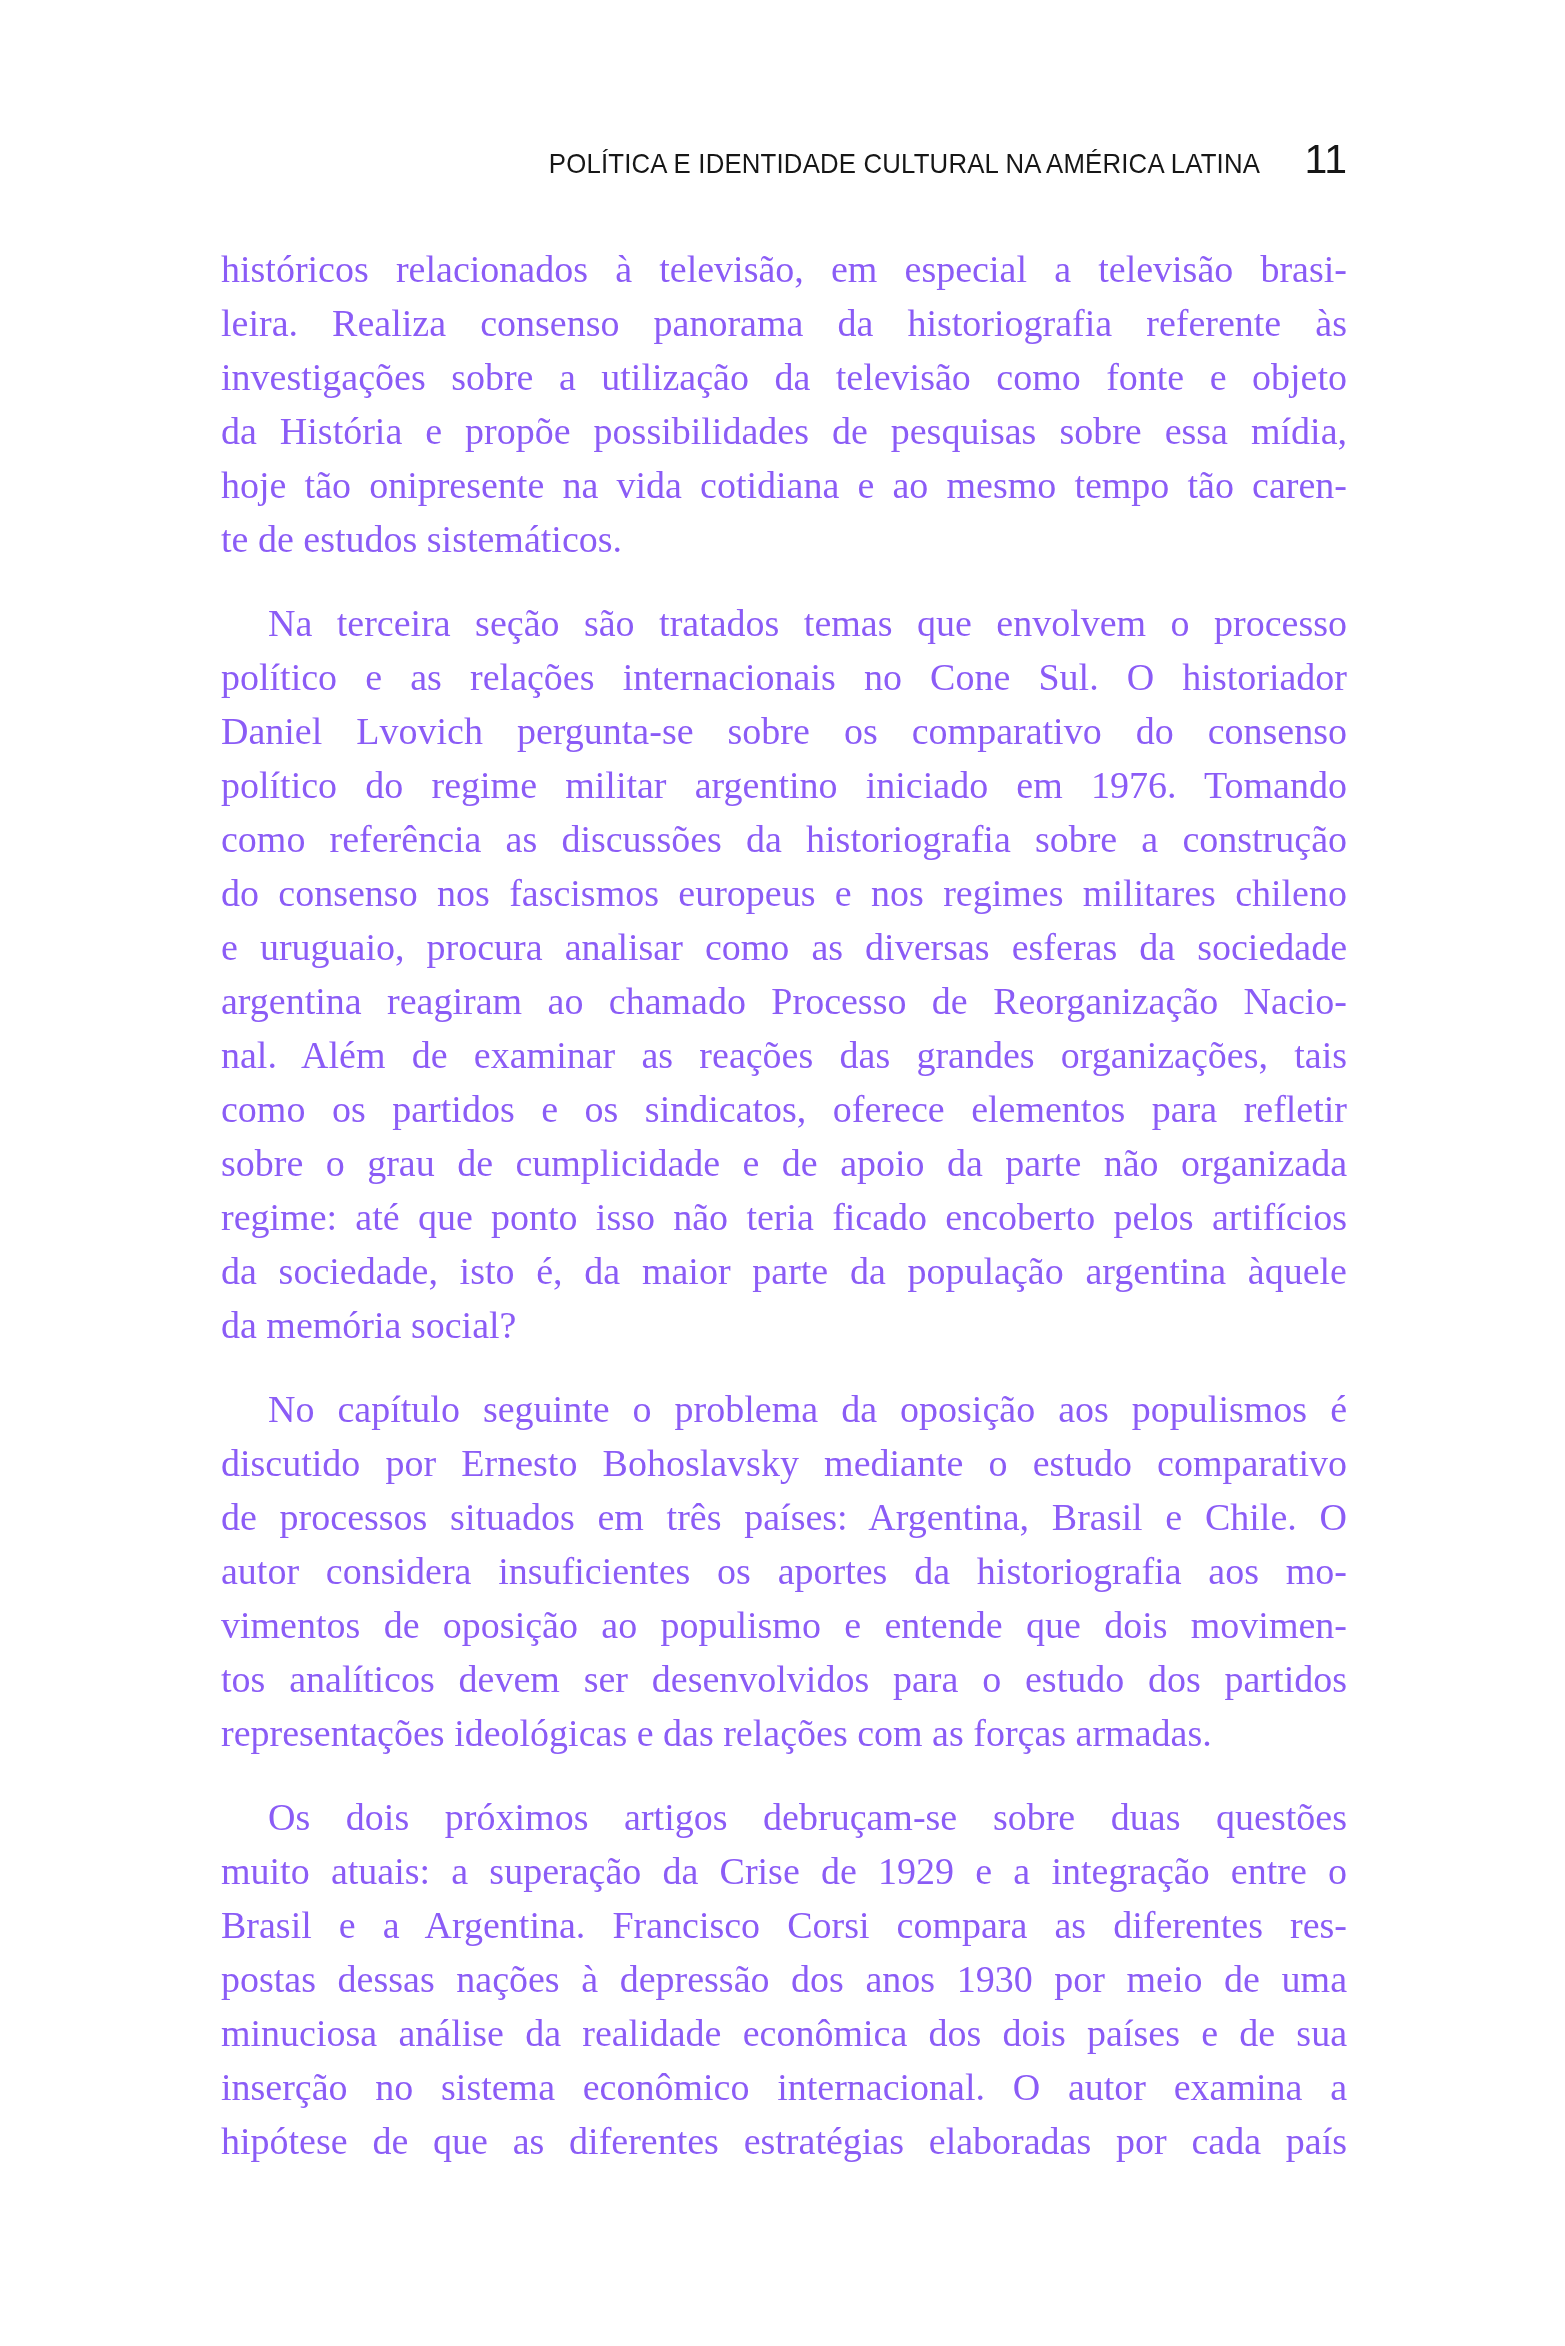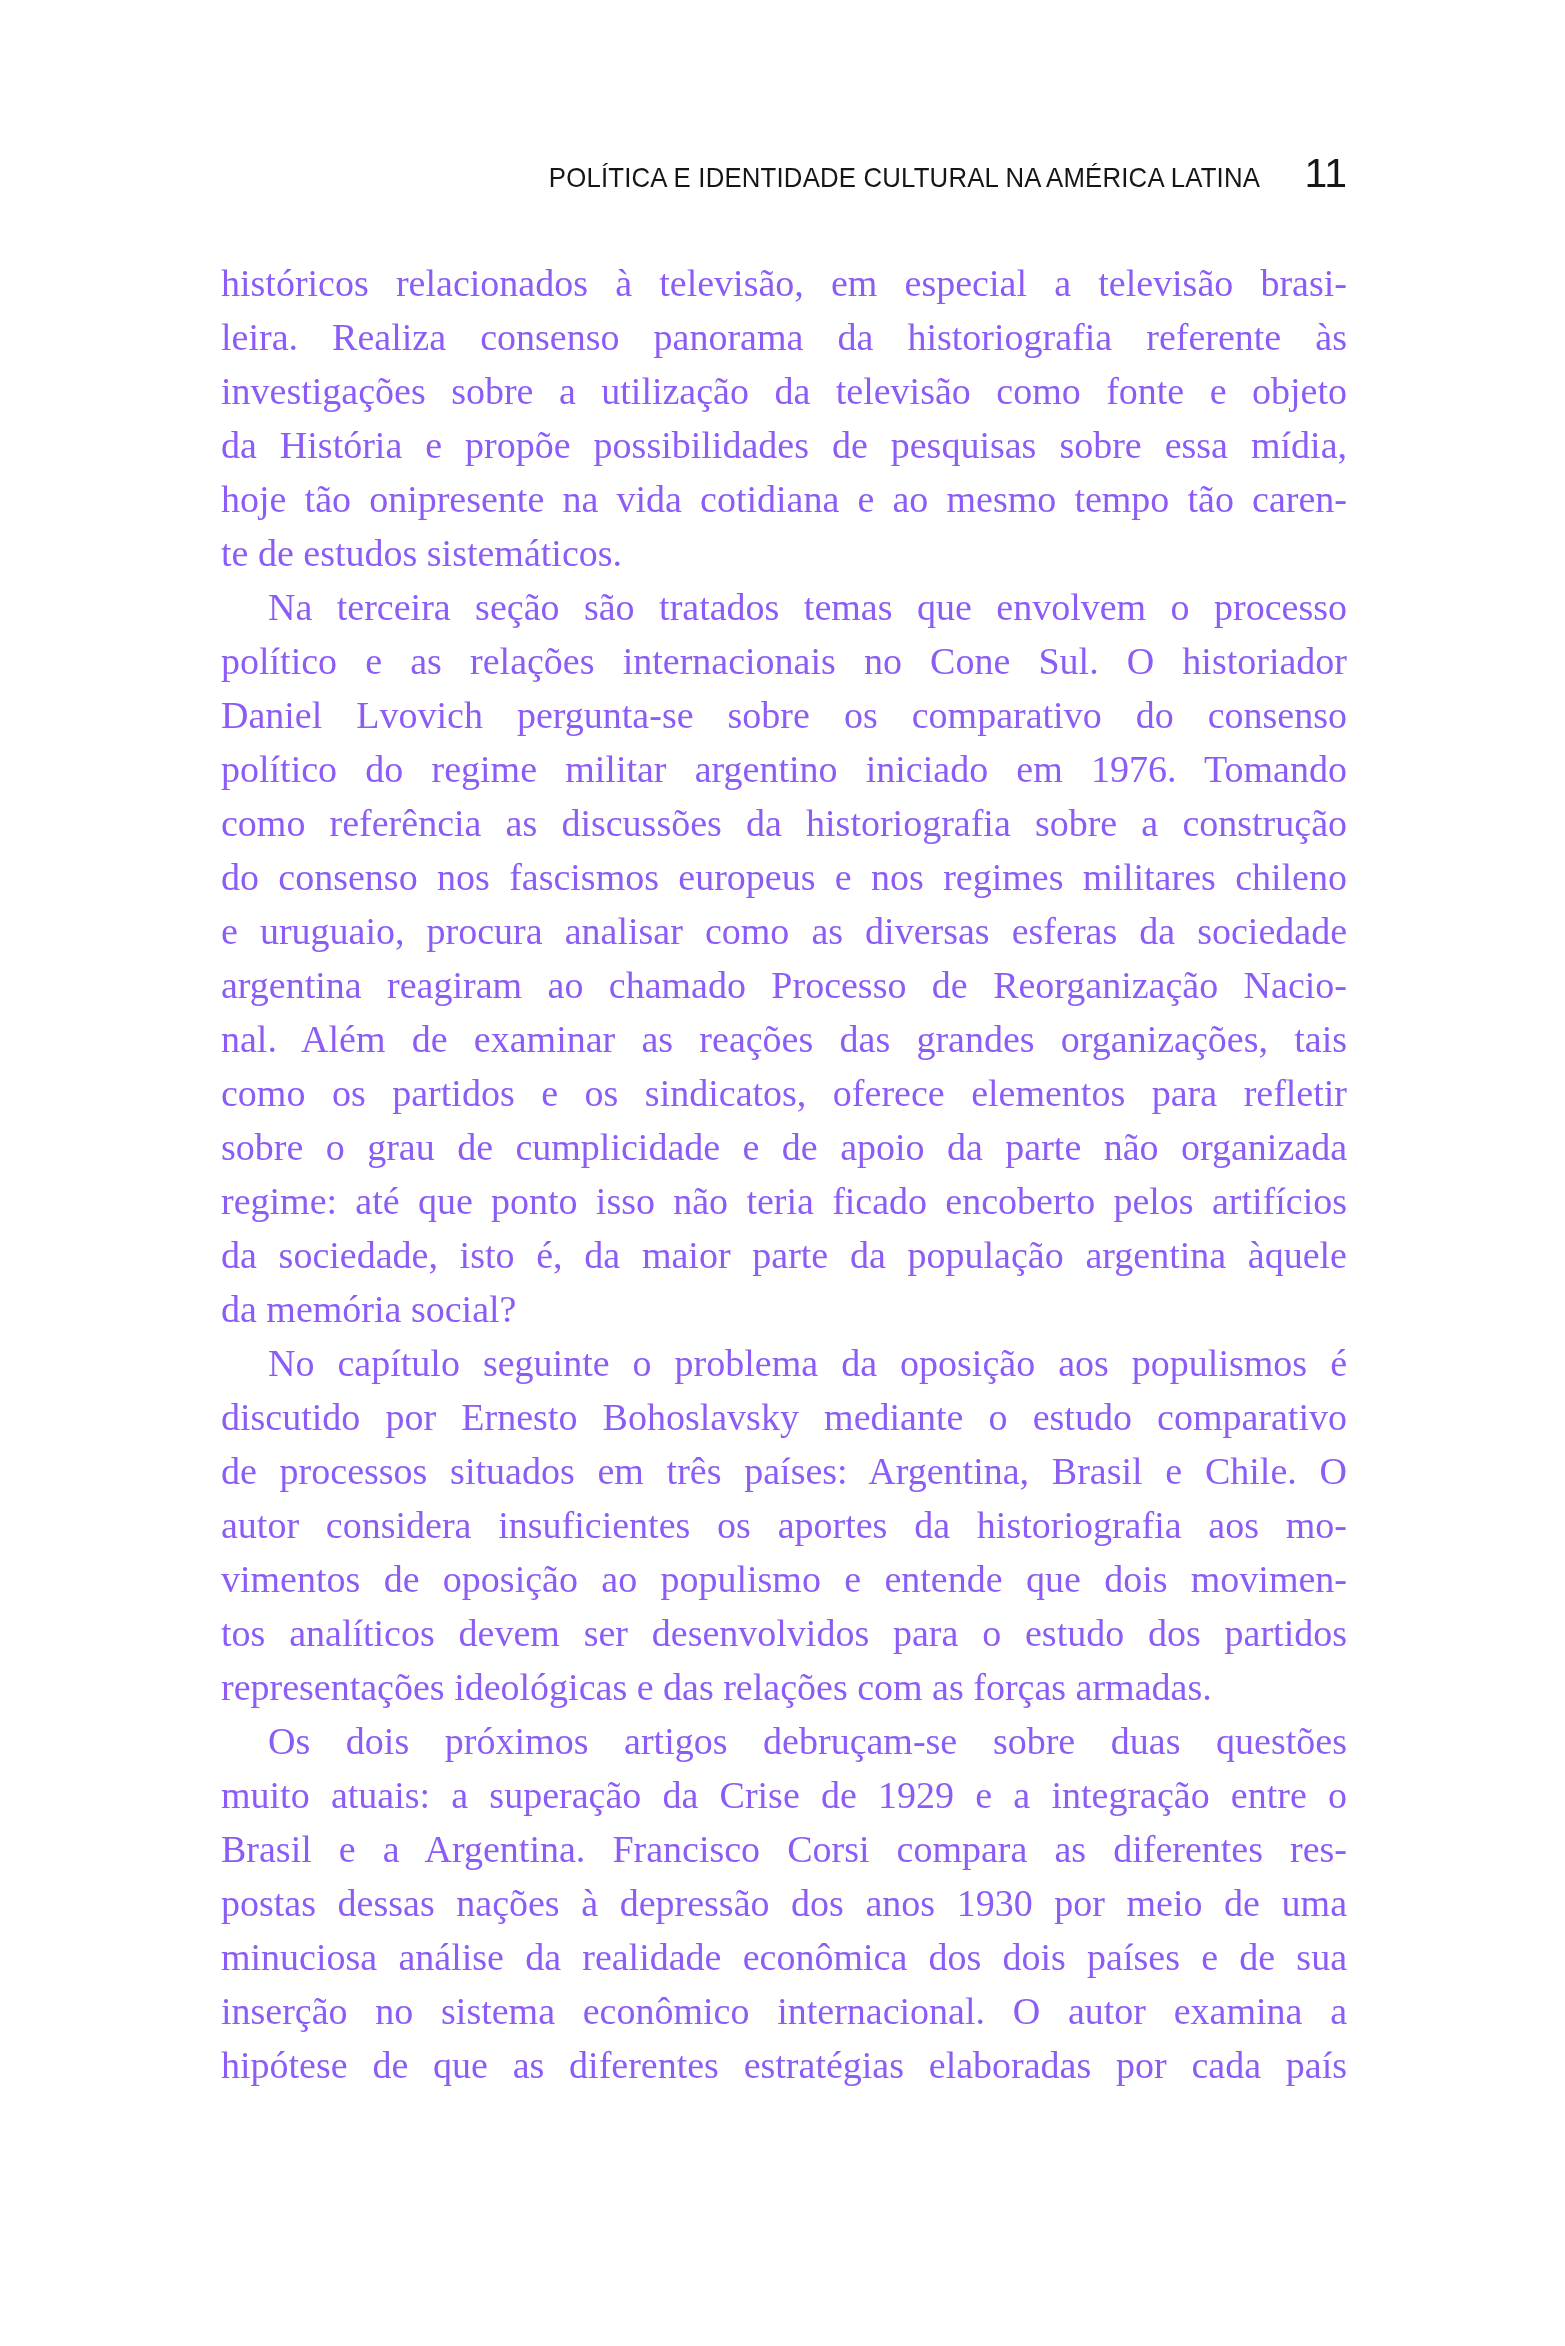--- a/index.html
+++ b/index.html
@@ -10,21 +10,21 @@
   .page {
     position: relative;
     width: 1565px;
     height: 2347px;
     background: #ffffff;
     overflow: hidden;
   }
   .text-block {
     position: absolute;
     left: 221px;
-    top: 152px;
+    top: 138px;
     width: 1126px;
   }
   .running-header {
     display: flex;
     justify-content: flex-end;
     align-items: baseline;
     font-family: "Liberation Sans", sans-serif;
     color: #161616;
     line-height: 42px;
     margin: 0 0 57px 0;
@@ -51,20 +51,21 @@
   }
   .text-line {
     margin: 0;
   }
   .text-line.justified {
     text-align: justify;
     text-align-last: justify;
   }
   .text-line.indented {
     text-indent: 47px;
+    margin-top: 30px;
   }
 </style>
 </head>
 <body>
 
 <div class="page">
   <div class="text-block">
     <div class="running-header">
       <span class="header-title">POLÍTICA E IDENTIDADE CULTURAL NA AMÉRICA LATINA</span>
       <span class="page-number">11</span>

